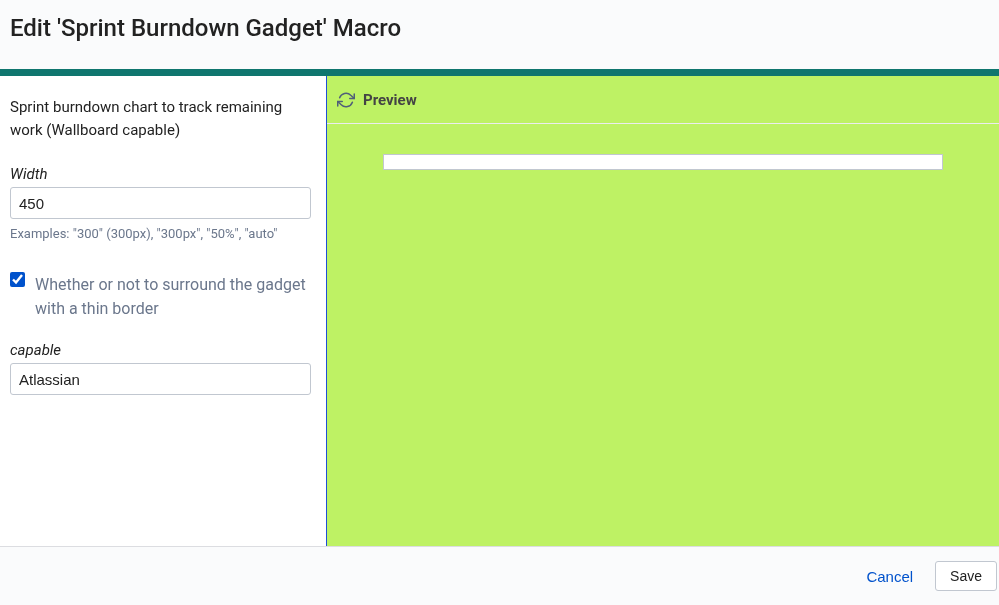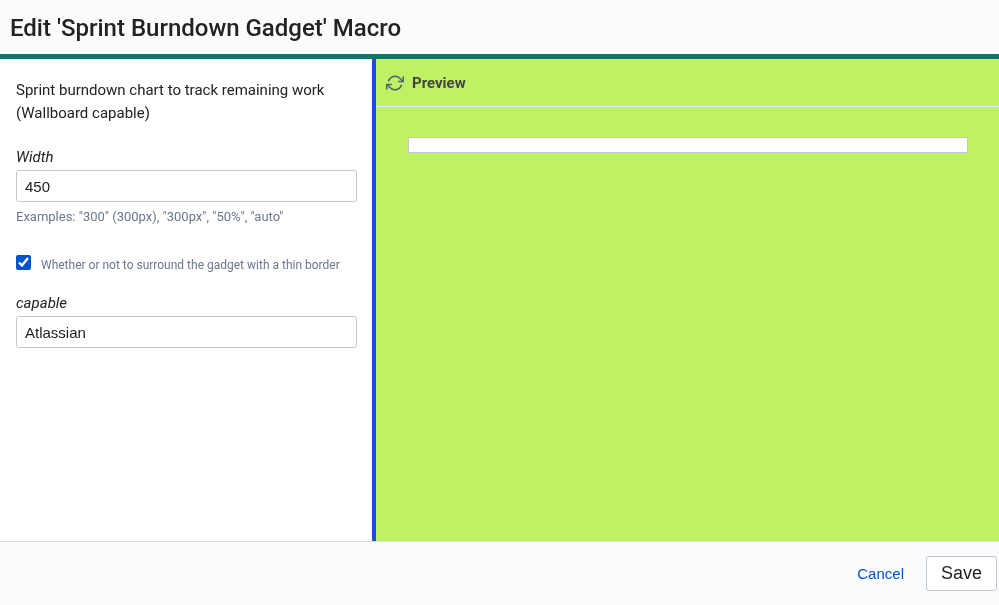--- a/index.html
+++ b/index.html
@@ -8,37 +8,37 @@
       font-size: 14px;
       color: #172b4d;
       background: #fafbfc;
       width: 999px;
       height: 605px;
       overflow: hidden;
       display: flex;
       flex-direction: column;
     }
     .header {
-      padding: 14px 10px 12px 10px;
-      border-bottom: 5px solid #0f766e;
+      padding: 14px 10px 27px 10px;
+      border-bottom: 7px solid #0f766e;
     }
     .header h1 {
       font-size: 24px;
       font-weight: 500;
       color: #222;
     }
     .body {
       flex: 1;
       display: flex;
       overflow: hidden;
     }
     .left-panel {
-      width: 376px;
-      padding: 20px 15px 0 16px;
-      border-right: 4px solid #1d4ed8;
+      width: 327px;
+      padding: 20px 15px 0 10px;
+      border-right: 1px solid #1d4ed8;
       background: #fff;
       overflow: auto;
     }
     .macro-desc {
       font-size: 15px;
       line-height: 1.5;
       color: #222;
       margin-bottom: 24px;
     }
     .field {
@@ -81,21 +81,21 @@
       accent-color: #0052cc;
     }
     .checkbox-body {
       flex: 1;
     }
     .checkbox-label {
       font-size: 15px;
       color: #222;
     }
     .checkbox-desc {
-      font-size: 12px;
+      font-size: 16px;
       color: #6b778c;
       margin-top: 4px;
       line-height: 1.5;
     }
     .right-panel {
       flex: 1;
       background: #bef264;
       display: flex;
       flex-direction: column;
     }
@@ -140,21 +140,21 @@
     }
     .btn-link {
       background: none;
       border: none;
       color: #0052cc;
       font-size: 15px;
       cursor: pointer;
       padding: 6px 10px;
     }
     .btn {
-      font-size: 18px;
+      font-size: 14px;
       color: #222;
       background: #fff;
       border: 1px solid #c1c7d0;
       border-radius: 3px;
       padding: 6px 14px;
       cursor: pointer;
     }
   </style>
 </head>
 <body>

